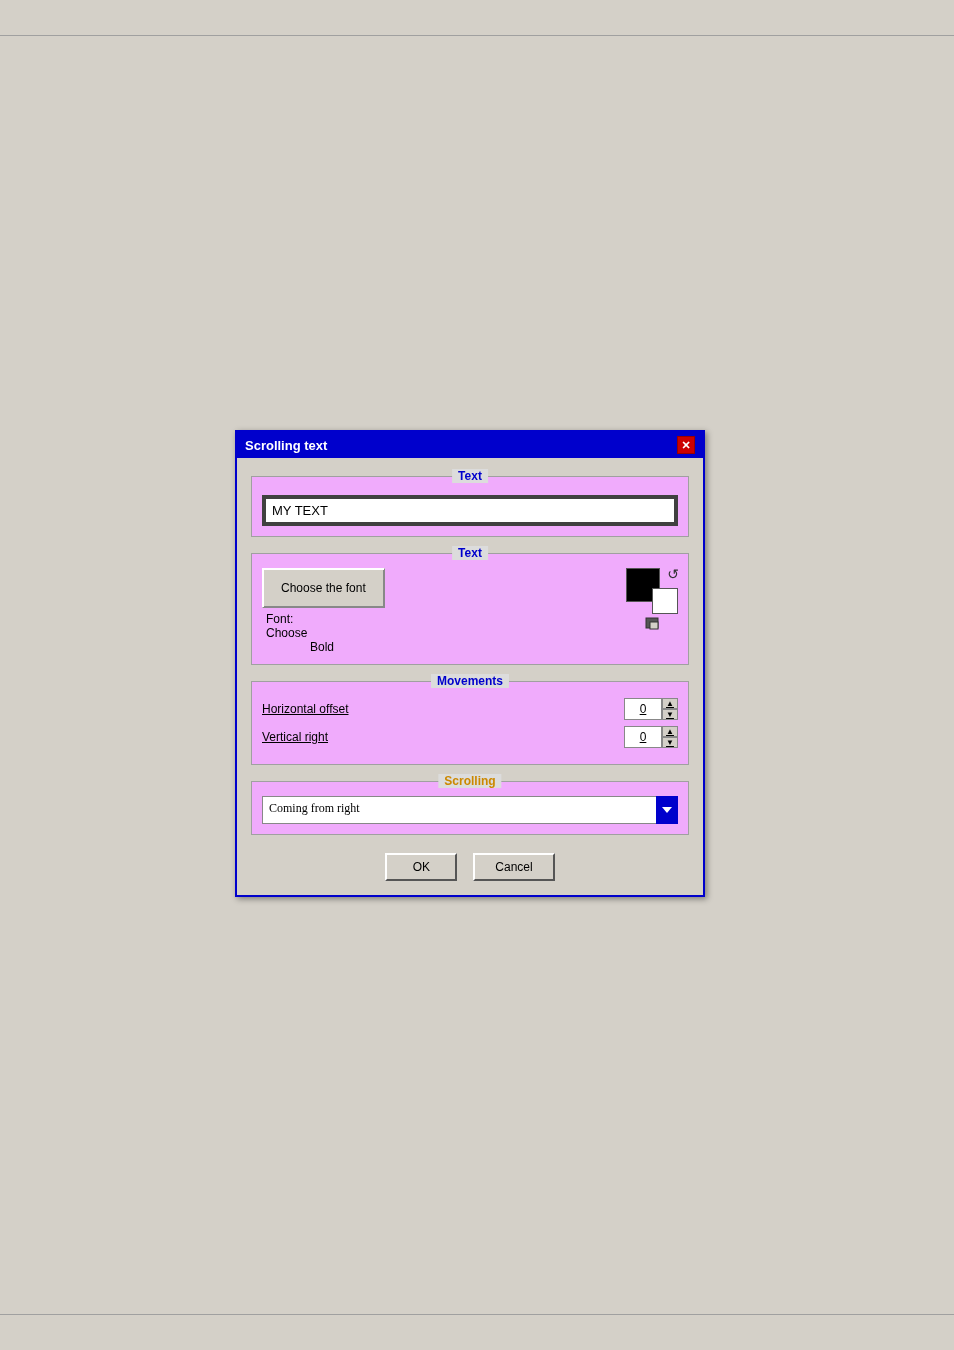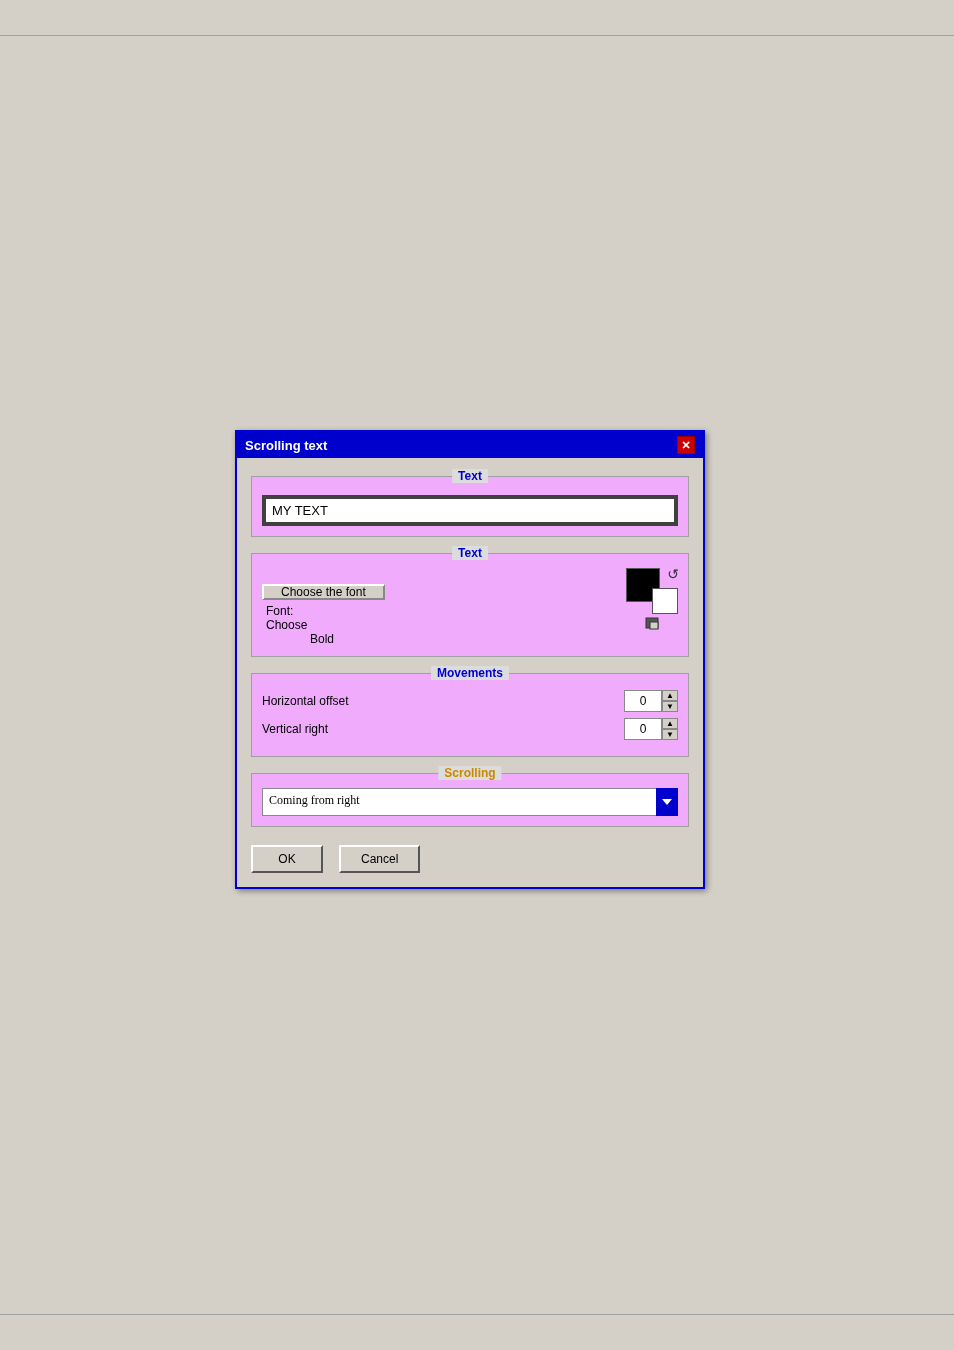--- a/index.html
+++ b/index.html
@@ -139,26 +139,25 @@
       display: flex;
       flex-direction: column;
       gap: 4px;
     }
 
     .choose-font-btn {
       background: #d4d0c8;
       border: 1px solid #888;
       border-top: 1px solid #fff;
       border-left: 1px solid #fff;
-      padding: 0 18px;
+      padding: 12px 18px;
       font-size: 12px;
       cursor: pointer;
       font-family: 'Tahoma', 'Arial', sans-serif;
       box-shadow: inset 1px 1px 0 #fff, inset -1px -1px 0 #888;
-      margin-top: 16px;
     }
 
     .font-info {
       font-size: 12px;
       color: #000;
       padding-left: 4px;
     }
 
     .font-info span {
       display: block;
@@ -210,20 +209,21 @@
       border: none;
       color: #000;
     }
 
     
     .location-row {
       display: flex;
       align-items: center;
       margin-bottom: 6px;
       margin-top: 6px;
+      text-decoration: underline;
     }
 
     .location-label {
       flex: 1;
       font-size: 12px;
       color: #000;
     }
 
     .spinner-group {
       display: flex;
@@ -363,20 +363,21 @@
       height: 20px;
       background: #d4d0c8;
       border: 1px solid #888;
       cursor: pointer;
       box-shadow: 1px 1px 0 #fff inset;
     }
 
     
     .dialog-buttons {
       display: flex;
+      justify-content: center;
       gap: 16px;
       margin-top: 10px;
     }
 
     .dialog-btn {
       min-width: 72px;
       padding: 5px 20px;
       background: #d4d0c8;
       border: 2px solid #888;
       border-top-color: #fff;

